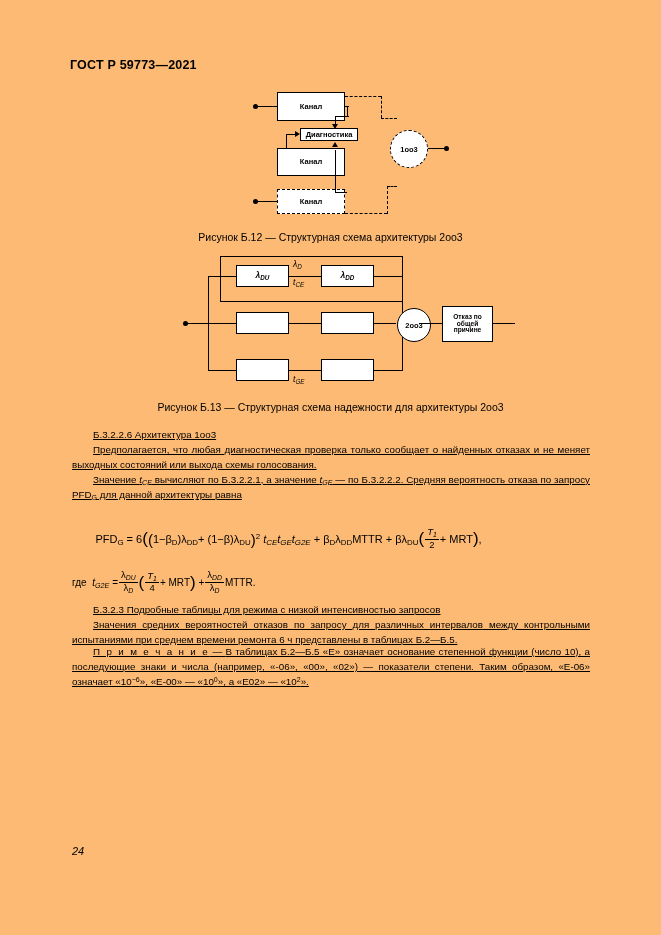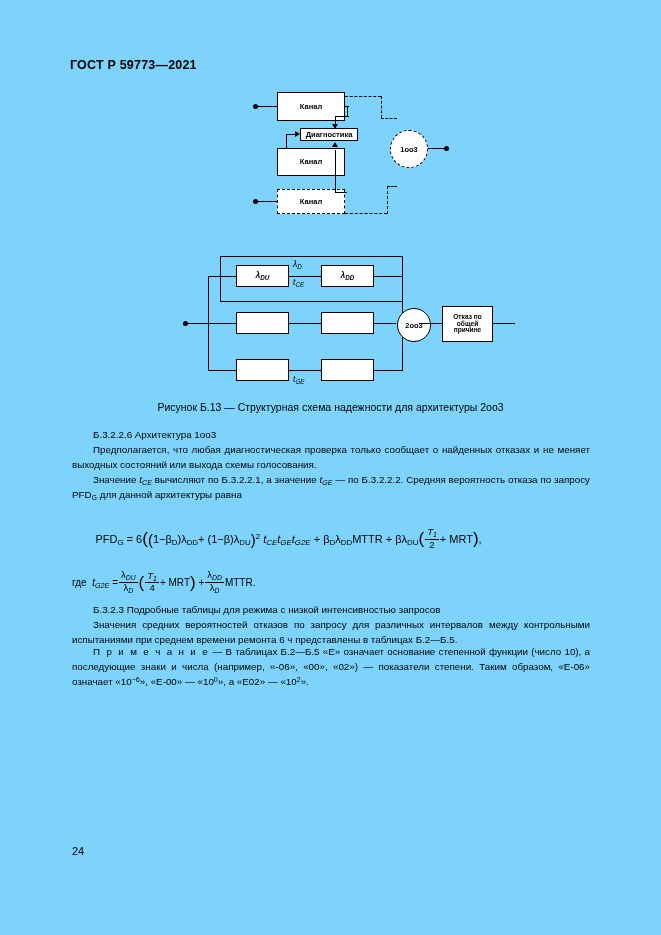--- a/index.html
+++ b/index.html
@@ -11,39 +11,40 @@
     width: 661px;
     height: 935px;
     position: relative;
     font-family: "Liberation Sans", sans-serif;
     color: #000;
     overflow: hidden;
   }
   .page {
     position: absolute;
     inset: 0;
-    background: #7dd3fc;
+    background: #fdba74;
   }
 
   
   .std-header {
     position: absolute;
     left: 70px;
     top: 58px;
     font-size: 12.5px;
     font-weight: bold;
     letter-spacing: 0.2px;
   }
 
   
   .page-number {
     position: absolute;
     left: 72px;
     top: 845px;
     font-size: 11px;
+    font-style: italic;
   }
 
   
   .fig-caption {
     position: absolute;
     width: 100%;
     text-align: center;
     font-size: 10.5px;
   }
   #cap-b12 { top: 231px; }
@@ -145,20 +146,21 @@
   .body-text {
     position: absolute;
     left: 72px;
     width: 518px;
     font-size: 9.8px;
     line-height: 1.52;
     text-align: justify;
   }
   .body-text p {
     margin: 0;
+    text-decoration: underline;
   }
   .indent { text-indent: 21px; }
   .spaced { letter-spacing: 1.6px; }
 
   sub { font-size: 72%; vertical-align: -0.28em; }
   sup { font-size: 72%; vertical-align: 0.42em; }
   .ital { font-style: italic; }
 
   
   .formula-main {
@@ -246,20 +248,21 @@
     <div class="dln h" style="left:90px; top:131px; width:42px;"></div>
     <div class="dln v" style="left:132px; top:104px; height:28px;"></div>
     <div class="dln h" style="left:132px; top:104px; width:10px;"></div>
 
     <div class="vote-circle dashed" style="left:135px; top:48px; width:38px; height:38px;">1оо3</div>
 
     <span class="ln h" style="left:173px; top:66px; width:18px;"></span>
     <span class="node-dot" style="left:189px; top:64px;"></span>
   </div>
 
+  <div class="fig-caption" id="cap-b12">Рисунок Б.12 — Структурная схема архитектуры 2оо3</div>
 
   <div class="fig2">
 
     <span class="node-dot" style="left:3px; top:66px;"></span>
     <span class="ln h" style="left:5px; top:68px; width:24px;"></span>
 
     <span class="ln v" style="left:28px; top:21px; height:95px;"></span>
 
     <span class="ln h" style="left:40px; top:1px; width:183px;"></span>
     <span class="ln v" style="left:40px; top:1px; height:46px;"></span>

